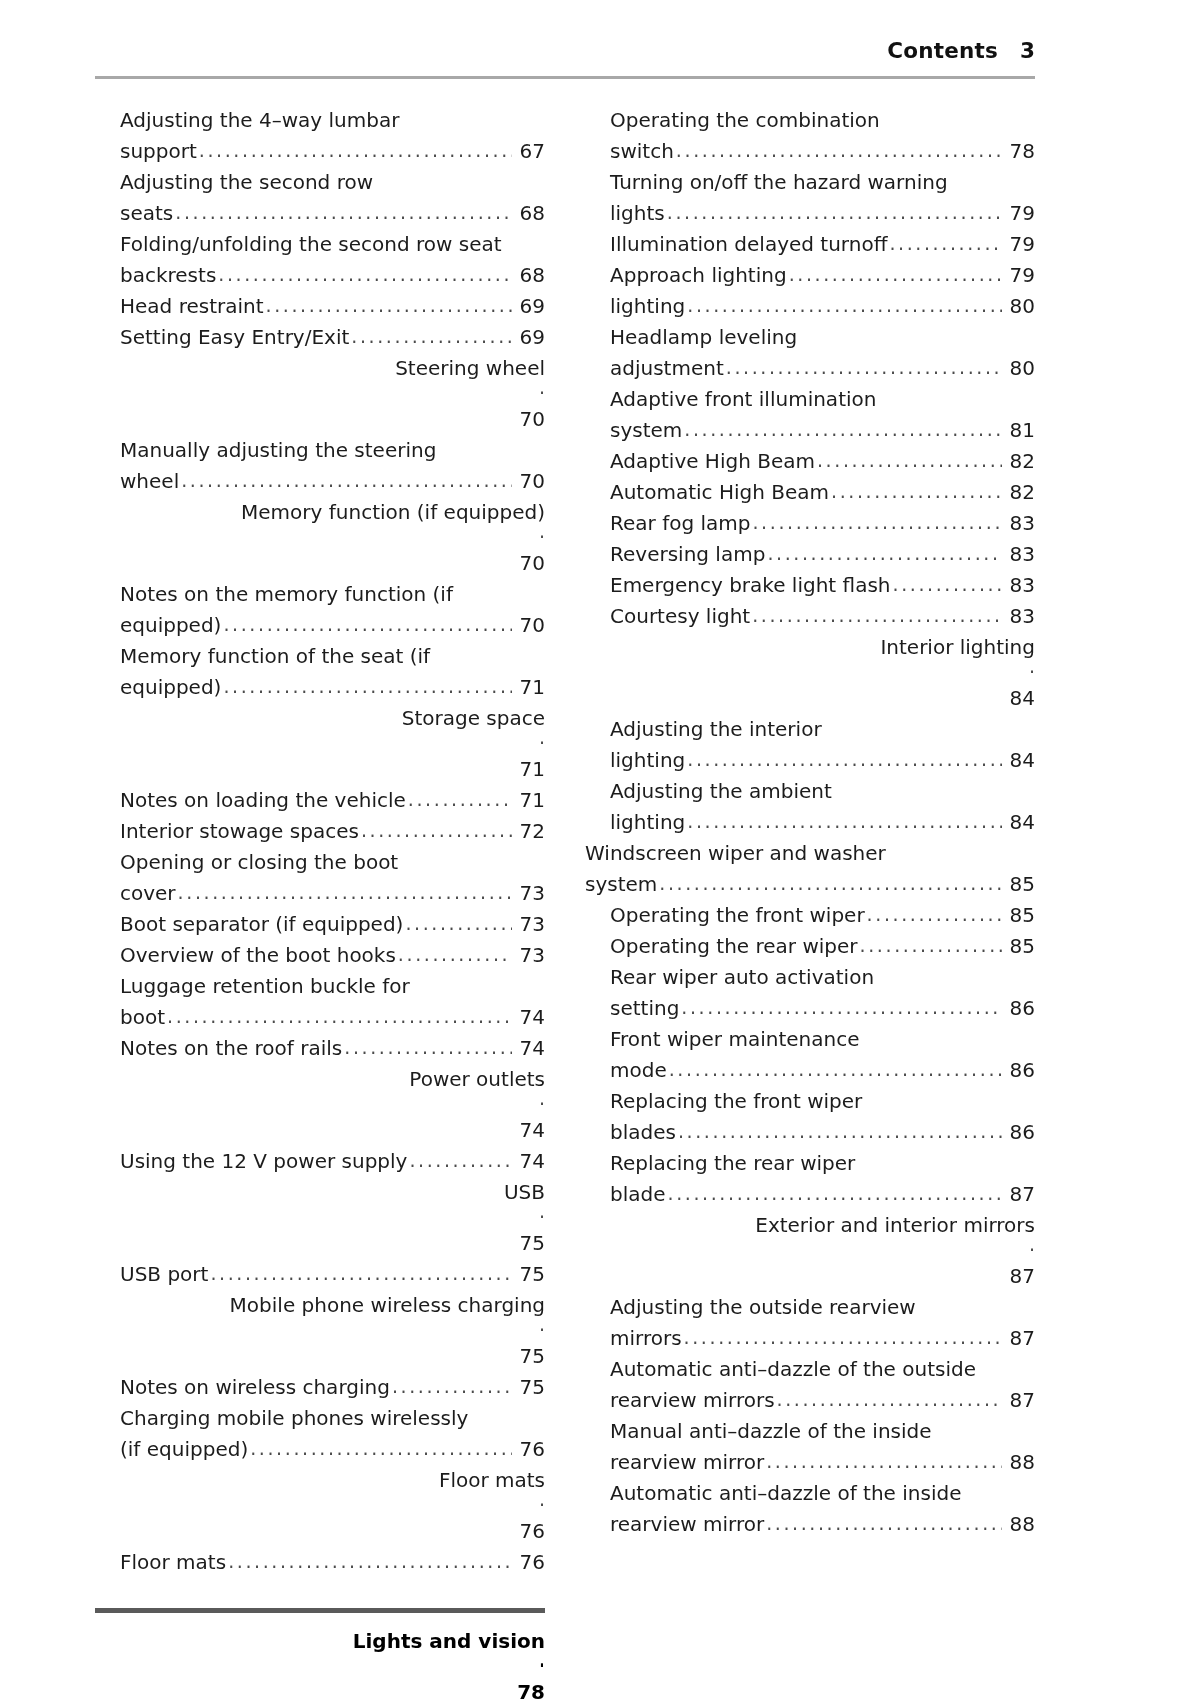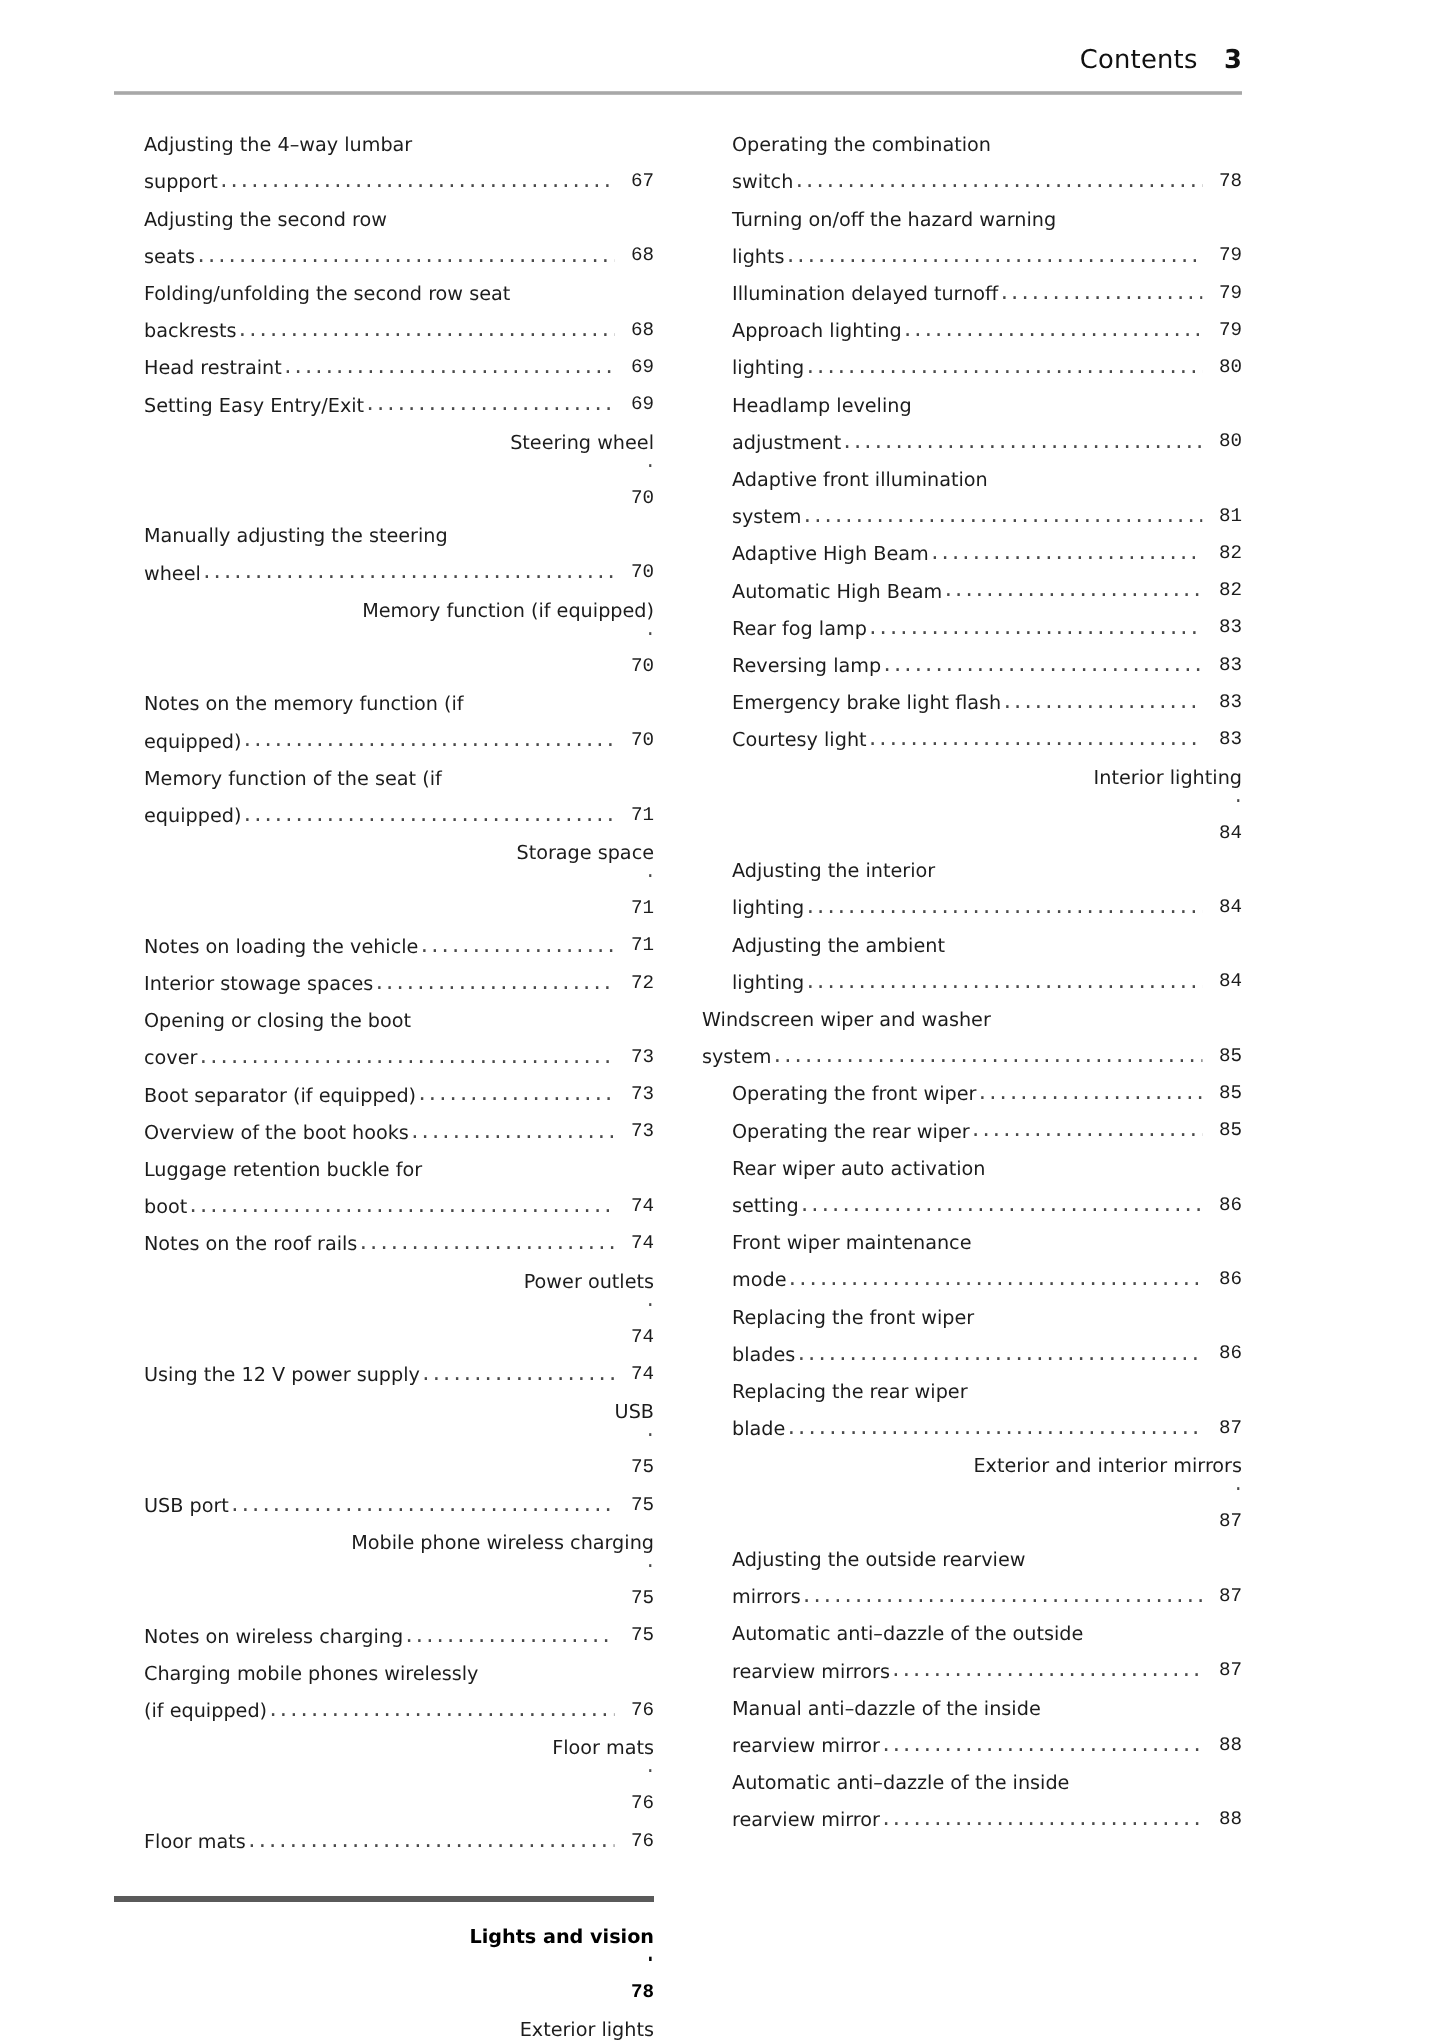--- a/index.html
+++ b/index.html
@@ -32,21 +32,21 @@
     left: 95px;
     top: 38px;
     width: 940px;
     display: flex;
     align-items: baseline;
     justify-content: flex-end;
     gap: 22px;
   }
   .header-title {
     font-size: 21.5px;
-    font-weight: 400;
+    font-weight: 700;
     letter-spacing: 0.2px;
     color: #111;
   }
   .header-pageno {
     font-size: 21.5px;
     font-weight: 700;
     color: #111;
     min-width: 14px;
     text-align: right;
   }
@@ -70,21 +70,21 @@
   }
   .col {
     width: 450px;
     flex: 0 0 450px;
   }
 
   
   .toc-entry {
     display: flex;
     align-items: flex-end;
-    font-size: 16px;
+    font-size: 20px;
     line-height: 31px;
     color: #1c1c1c;
     white-space: nowrap;
   }
   .toc-entry.level-1 { padding-left: 0; flex-direction: column; }
   .toc-entry.level-2 { padding-left: 25px; }
 
   .toc-entry .label {
     white-space: normal;
     flex: 0 1 auto;
@@ -107,21 +107,20 @@
     white-space: nowrap;
     position: absolute;
     bottom: 0.04em;
     left: 0;
   }
   .toc-entry .pageno {
     flex: 0 0 auto;
     text-align: right;
     min-width: 26px;
     padding-left: 5px;
-    font-family: Liberation Mono, monospace;
   }
 
   
   .toc-entry.wrapped {
     display: block;
     white-space: normal;
   }
   .toc-entry.wrapped .wrap-text {
     display: block;
   }

